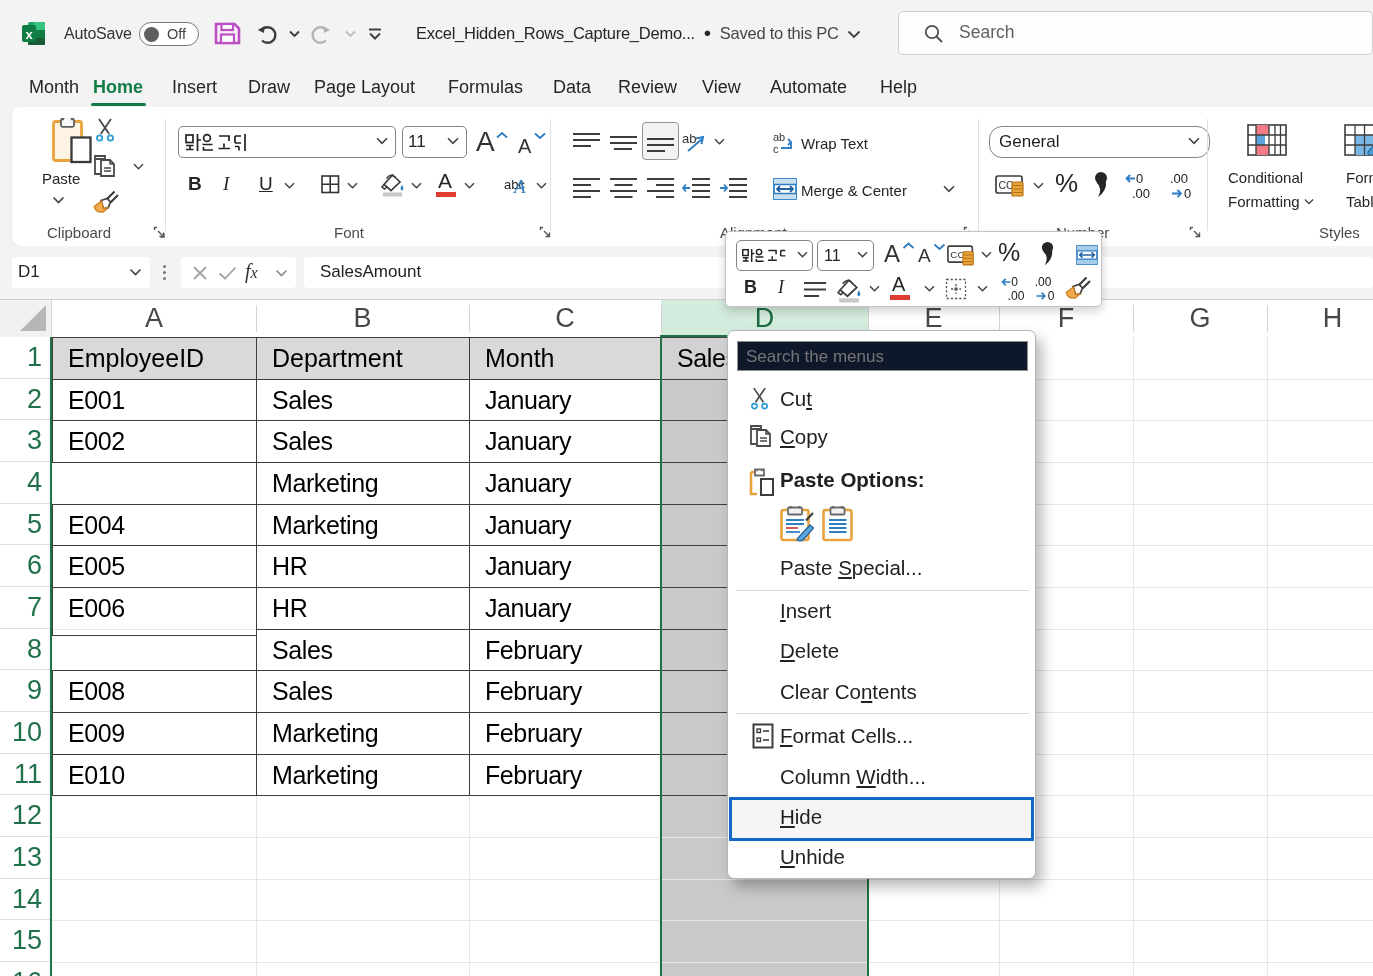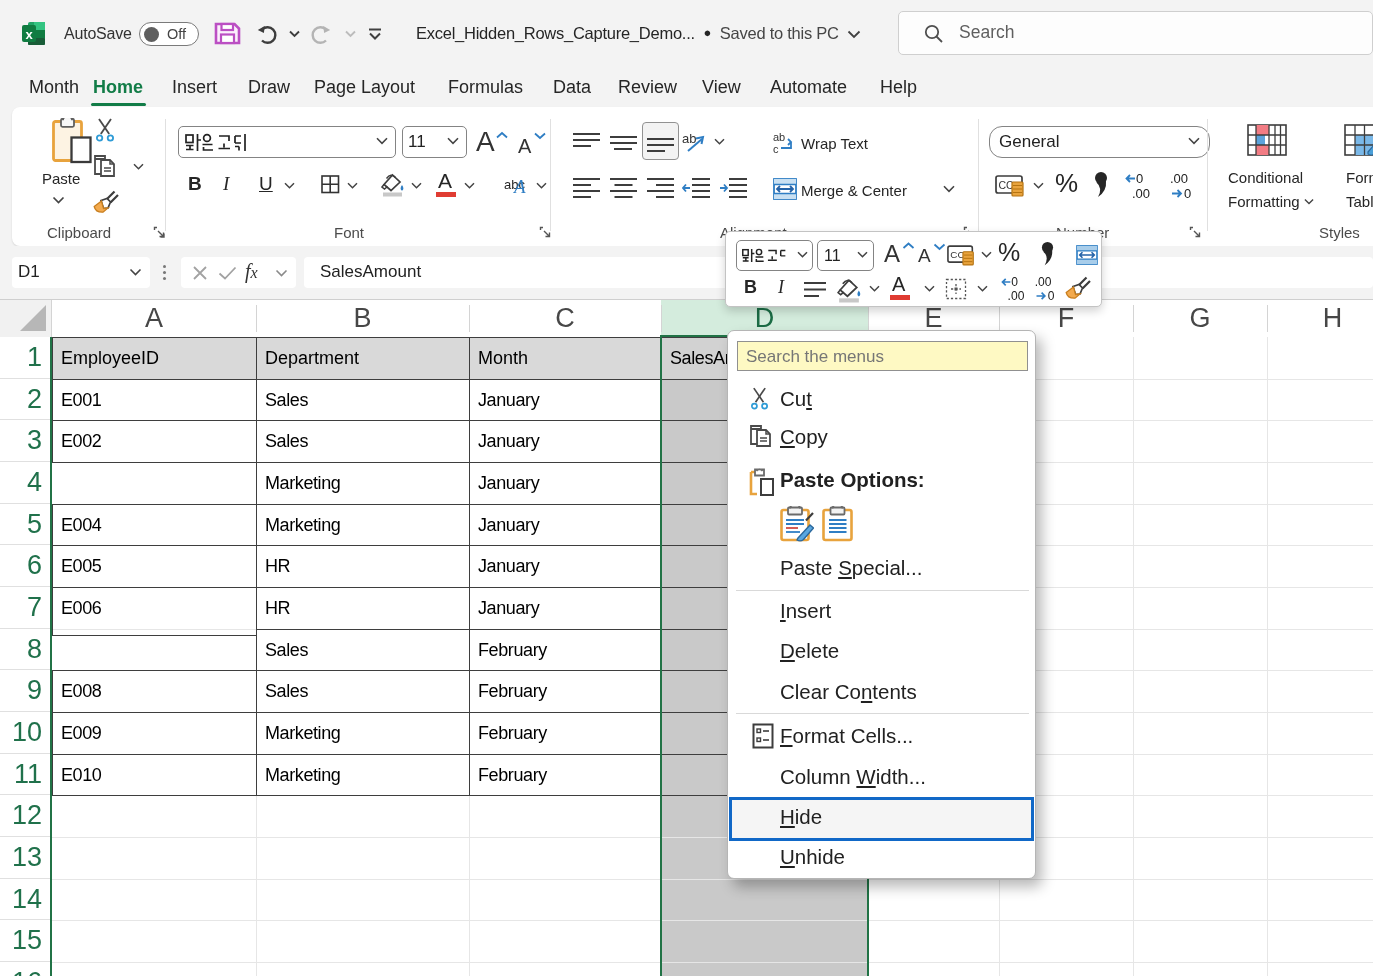--- a/index.html
+++ b/index.html
@@ -38,28 +38,28 @@
 #finput{position:absolute;left:304px;top:11px;width:1069px;height:31px;background:#fff;border-radius:4px;font-size:17px;color:#222}
 
 #grid{left:0;top:300px;width:1373px;height:676px;background:#fff}
 .chdr{position:absolute;top:0;height:36px;font-size:27px;color:#474747;text-align:center;line-height:36px}
 .chsep{position:absolute;top:5px;width:1px;height:27px;background:#d4d4d4}
 #corner{position:absolute;left:0;top:0;width:52px;height:37px;background:#f1f1f1;border-right:1px solid #d4d4d4}
 .rhdr{position:absolute;left:0;width:52px;font-size:27px;color:#20714b;text-align:right;padding-right:10px;border-bottom:1px solid #e0e0e0}
 #greenstrip{position:absolute;left:49.5px;top:37px;width:2.5px;height:639px;background:#217346}
 .gvline{position:absolute;top:37px;width:1px;height:639px;background:#e6e6e6}
 .ghline{position:absolute;left:52px;width:1321px;height:1px;background:#e6e6e6}
-.cell{position:absolute;font-size:18px;color:#000;white-space:nowrap;overflow:hidden;line-height:41px;padding-left:8px;letter-spacing:-0.4px}
+.cell{position:absolute;font-size:25px;color:#000;white-space:nowrap;overflow:hidden;line-height:41px;padding-left:15px;letter-spacing:-0.4px}
 .hcell{background:#d9d9d9;letter-spacing:normal}
 .tb{border:1.5px solid #3e3e3e}
 
 #minitb{left:725px;top:231px;width:377px;height:76px;background:#fff;border:1px solid #c3c3c3;border-radius:5px;box-shadow:0 4px 10px rgba(0,0,0,0.18)}
 
 #cmenu{left:727px;top:330px;width:309px;height:549px;background:#fff;border:1px solid #b5b5b5;border-radius:7px;box-shadow:6px 8px 14px rgba(0,0,0,0.28)}
-#msearch{position:absolute;left:9px;top:10px;width:291px;height:30px;border:1px solid #909090;background:#fef9c3}
+#msearch{position:absolute;left:9px;top:10px;width:291px;height:30px;border:1px solid #909090;background:#0f172a}
 #msearch span{position:absolute;left:8px;top:5px;font-size:17px;color:#767676}
 .mitem{position:absolute;left:52px;font-size:20.5px;color:#212121;white-space:nowrap}
 .msep{position:absolute;left:8px;width:293px;height:1px;background:#d9d9d9}
 #hidebox{position:absolute;left:1px;top:466px;width:305px;height:44px;background:#f5f5f5;border:3.5px solid #1168c7}
 </style></head>
 <body>
 <div class="abs" id="titlebar">
 <svg class="abs" id="xicon" width="23" height="23" viewBox="0 0 23 23">
       <rect x="6" y="0" width="17" height="23" rx="2" fill="#21a366"></rect>
       <rect x="6" y="8" width="17" height="8" fill="#107c41"></rect>

